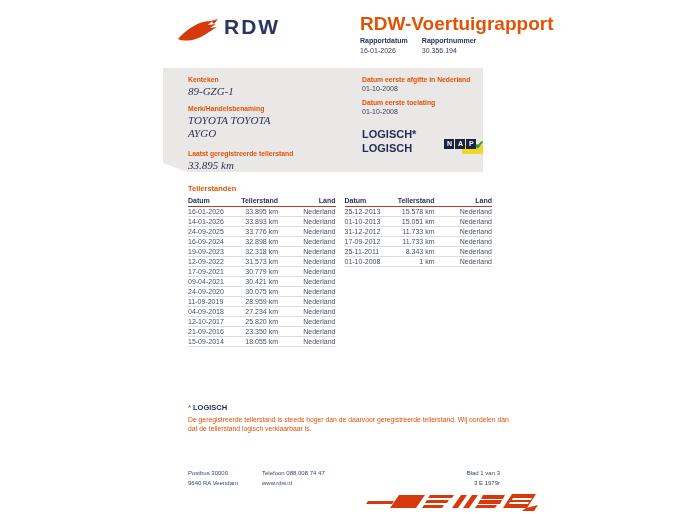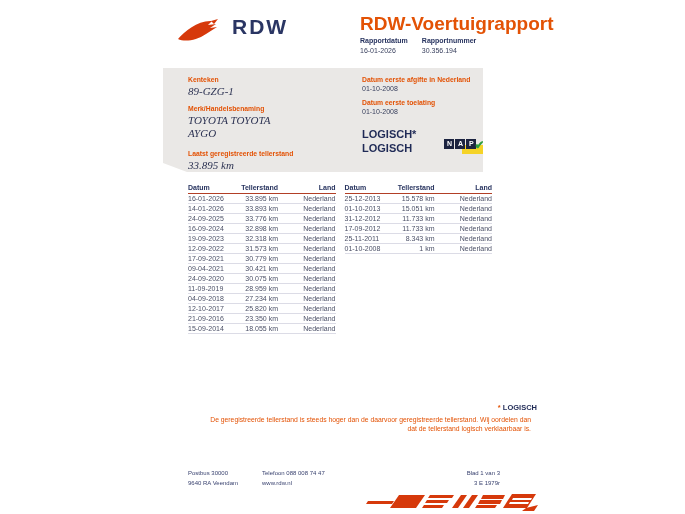--- a/index.html
+++ b/index.html
@@ -1,21 +1,21 @@
 <!DOCTYPE html>
 <html><head>
 <meta charset="utf-8">
 <style>
   * { margin:0; padding:0; box-sizing:border-box; }
   html,body { width:685px; height:514px; background:#ffffff; overflow:hidden;
     font-family:"Liberation Sans", sans-serif; color:#39405e; }
   .abs { position:absolute; }
 
   
-  .logo-wrap { left:178px; top:12px; display:flex; align-items:center; gap:12px; }
+  .logo-wrap { left:178px; top:12px; display:flex; align-items:center; gap:4px; }
   .logo-word { font-size:21px; font-weight:bold; letter-spacing:2px; color:#2a3563; }
   .doc-title { left:360px; top:13px; font-size:19px; font-weight:bold; color:#e35205; }
   .report-meta { left:360px; top:37px; display:flex; gap:14px; }
   .meta-label { font-size:7px; font-weight:bold; color:#27335f; }
   .meta-value { font-size:7px; color:#39405e; margin-top:3px; }
 
   
   .graybox { left:163px; top:68px; width:320px; height:104px; background:#eae8e6;
     clip-path: polygon(0 0, 100% 0, 100% 100%, 24px 100%, 0 calc(100% - 9px)); }
   .gb-left  { position:absolute; left:25px; top:8px; width:128px; }
@@ -42,21 +42,21 @@
   .mtable { width:148px; }
   .thead, .trow { display:grid; grid-template-columns:48px 42px 1fr; font-size:7px; }
   .thead { font-weight:bold; color:#27335f; border-bottom:1.5px solid #b23f26;
     padding-bottom:2px; }
   .trow { color:#4a4f66; height:10px; line-height:10px; border-bottom:0.5px solid #dcdce6;
     align-items:center; }
   .c-tel, .th-tel { text-align:right; }
   .c-land, .th-land { text-align:right; }
 
   
-  .footnote { left:201px; top:403px; width:336px;text-align:right; }
+  .footnote { left:188px; top:403px; width:336px; }
   .fn-title { font-size:7.5px; font-weight:bold; color:#1f2a56; }
   .fn-title .star { color:#e35205; }
   .fn-text { font-size:6.8px; color:#e35205; line-height:9px; margin-top:3px; width:330px; }
 
   
   .footer { left:188px; top:468px; width:312px; display:flex; font-size:6px; color:#3a4370; }
   .foot-col { line-height:10px; }
   .foot-col.c1 { width:74px; }
   .foot-col.c2 { flex:1; }
   .foot-col.c3 { text-align:right; }
@@ -111,20 +111,21 @@
         <span class="nap-sq" style="left:0;">N</span>
         <span class="nap-sq" style="left:11px;">A</span>
         <span class="nap-sq" style="left:22px;">P</span>
         <span class="nap-check">✔</span>
       </div>
     </div>
   </div>
 </div>
 
 <div class="abs tables-section">
+  <div class="section-title">Tellerstanden</div>
   <div class="tables-row">
     <div class="mtable">
       <div class="thead">
         <span class="th-datum">Datum</span>
         <span class="th-tel">Tellerstand</span>
         <span class="th-land">Land</span>
       </div>
       <div class="tbody">
           <div class="trow">
             <span class="c-datum">16-01-2026</span>

